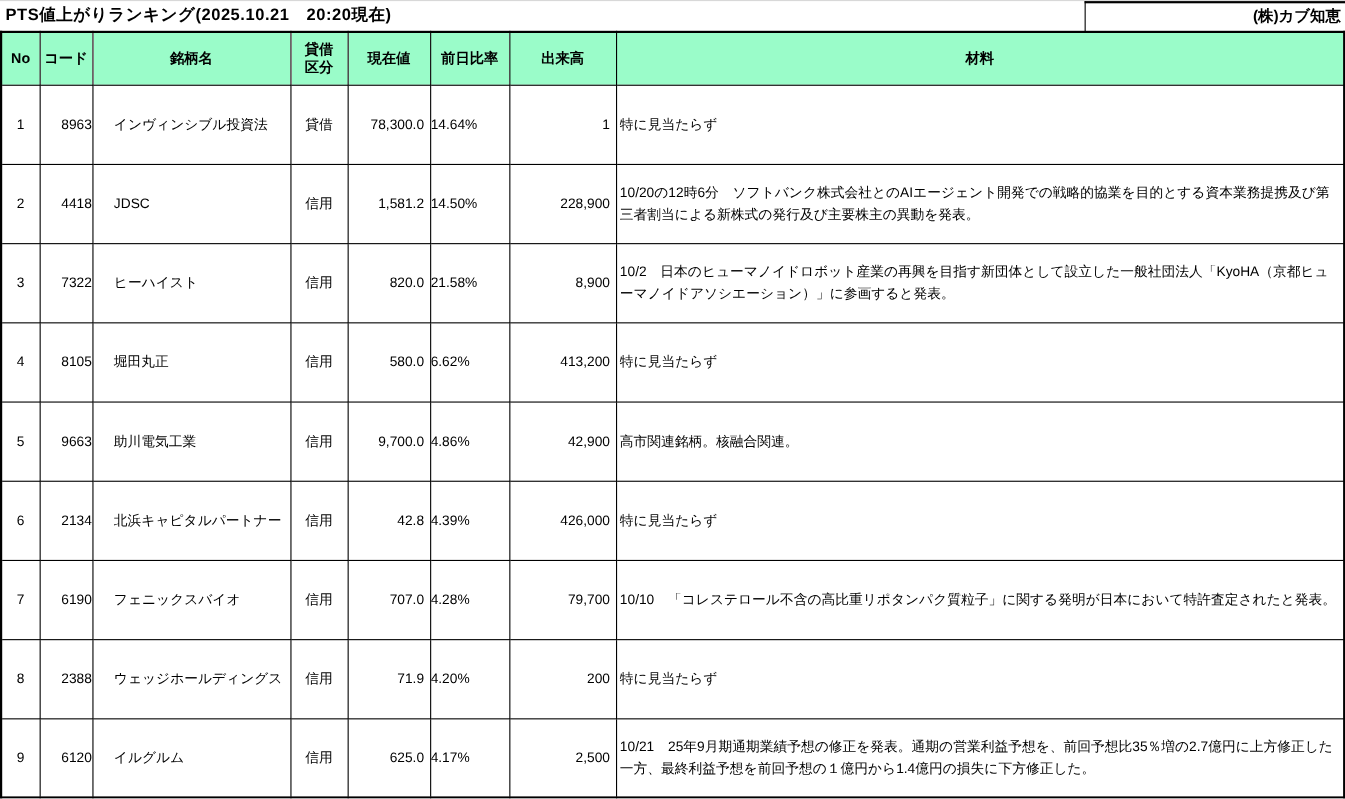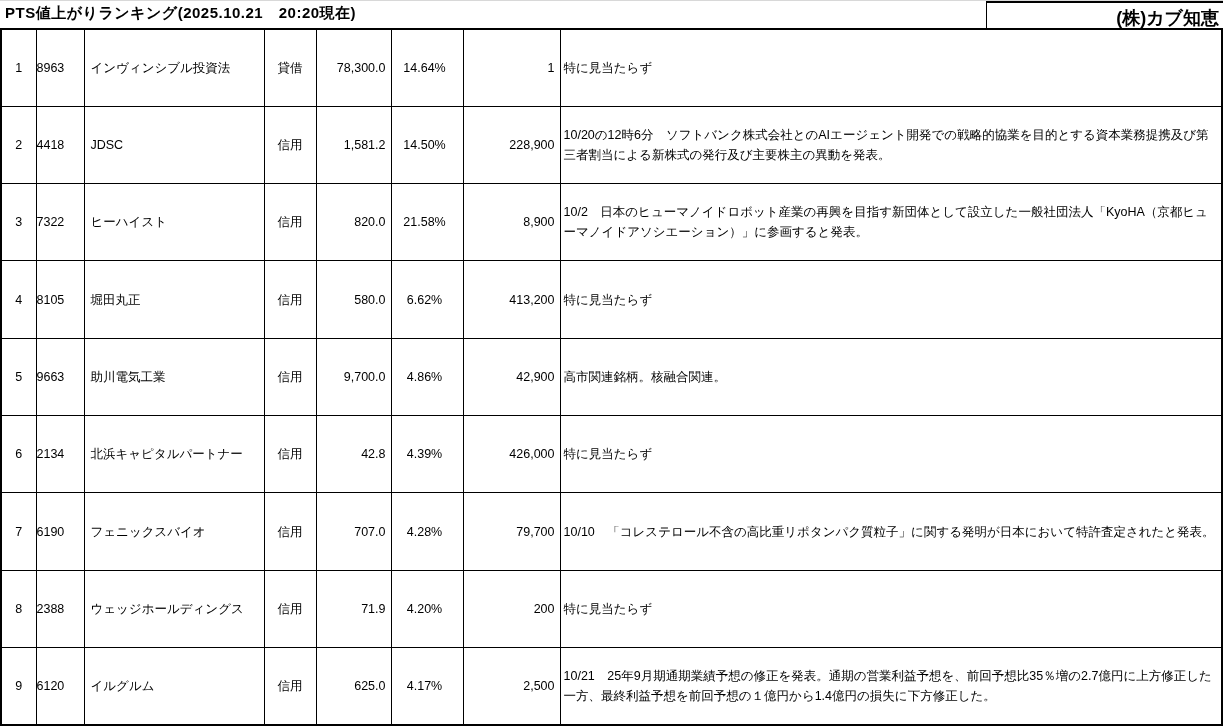--- a/index.html
+++ b/index.html
@@ -9,21 +9,21 @@
   .sheet { position:relative; width:1223px; height:726px; background:#fff; }
 
   
   .titlebar { position:relative; height:28px; width:1223px; border-top:1px solid #d8d8d8; }
   .page-title {
     position:absolute; left:5px; top:3px;
     font-size:15px; font-weight:bold; letter-spacing:0.5px; white-space:nowrap;
   }
   .source-name {
     position:absolute; right:4px; top:5px;
-    font-size:18px; font-weight:bold; white-space:nowrap;padding-left:12px;
+    font-size:14px; font-weight:bold; white-space:nowrap;padding-left:12px;
   }
   .title-vline { position:absolute; left:986px; top:0; width:1px; height:28px; background:#000; }
   .title-topline { position:absolute; left:986px; top:0; width:237px; height:2px; background:#000; }
 
   
   table.rank {
     border-collapse:collapse; table-layout:fixed;
     width:1223px; height:698px;
     border:2px solid #000;
   }
@@ -34,25 +34,25 @@
     line-height:1.6;
   }
   tr.header-row { height:44px; }
   tr.header-row th {
     background:#9afcc9; font-weight:bold; font-size:13px;
     text-align:center; line-height:1.25;
   }
   tr.data-row { height:65.4px; }
 
   td.c-no     { text-align:center; }
-  td.c-code   { text-align:left;margin-left:12px; }
-  td.c-name   { text-align:left; padding-left:6px; white-space:nowrap; }
+  td.c-code   { text-align:right;margin-left:12px; }
+  td.c-name   { text-align:left; padding-left:19px; white-space:nowrap; }
   td.c-margin { text-align:center; font-size:13px; }
   td.c-price  { text-align:right; padding-right:5px; }
-  td.c-change { text-align:center; padding-right:5px; }
+  td.c-change { text-align:left; padding-right:5px; }
   td.c-volume { text-align:right; padding-right:5px; }
   td.c-material { text-align:left; padding:2px 4px 2px 3px; line-height:22px; }
 
   .two-line span { display:block; }
 </style>
 </head>
 <body>
 
 <div class="sheet">
 
@@ -69,20 +69,33 @@
         <col style="width:48px">
         <col style="width:180px">
         <col style="width:52px">
       <col style="width:75px">
         <col style="width:72px">
         <col style="width:97px">
         <col>
     </colgroup>
 
     <tbody>
+        <tr class="header-row">
+      <th>No</th>
+      <th>コード</th>
+      <th>銘柄名</th>
+      <th class="two-line">
+        <span>貸借</span>
+        <span>区分</span>
+      </th>
+      <th>現在値</th>
+      <th>前日比率</th>
+      <th>出来高</th>
+      <th>材料</th>
+    </tr>
 
     <tr class="data-row">
       <td class="c-no">1</td>
       <td class="c-code">8963</td>
       <td class="c-name">インヴィンシブル投資法</td>
       <td class="c-margin">貸借</td>
       <td class="c-price">78,300.0</td>
       <td class="c-change">14.64%</td>
       <td class="c-volume">1</td>
       <td class="c-material">特に見当たらず</td>

